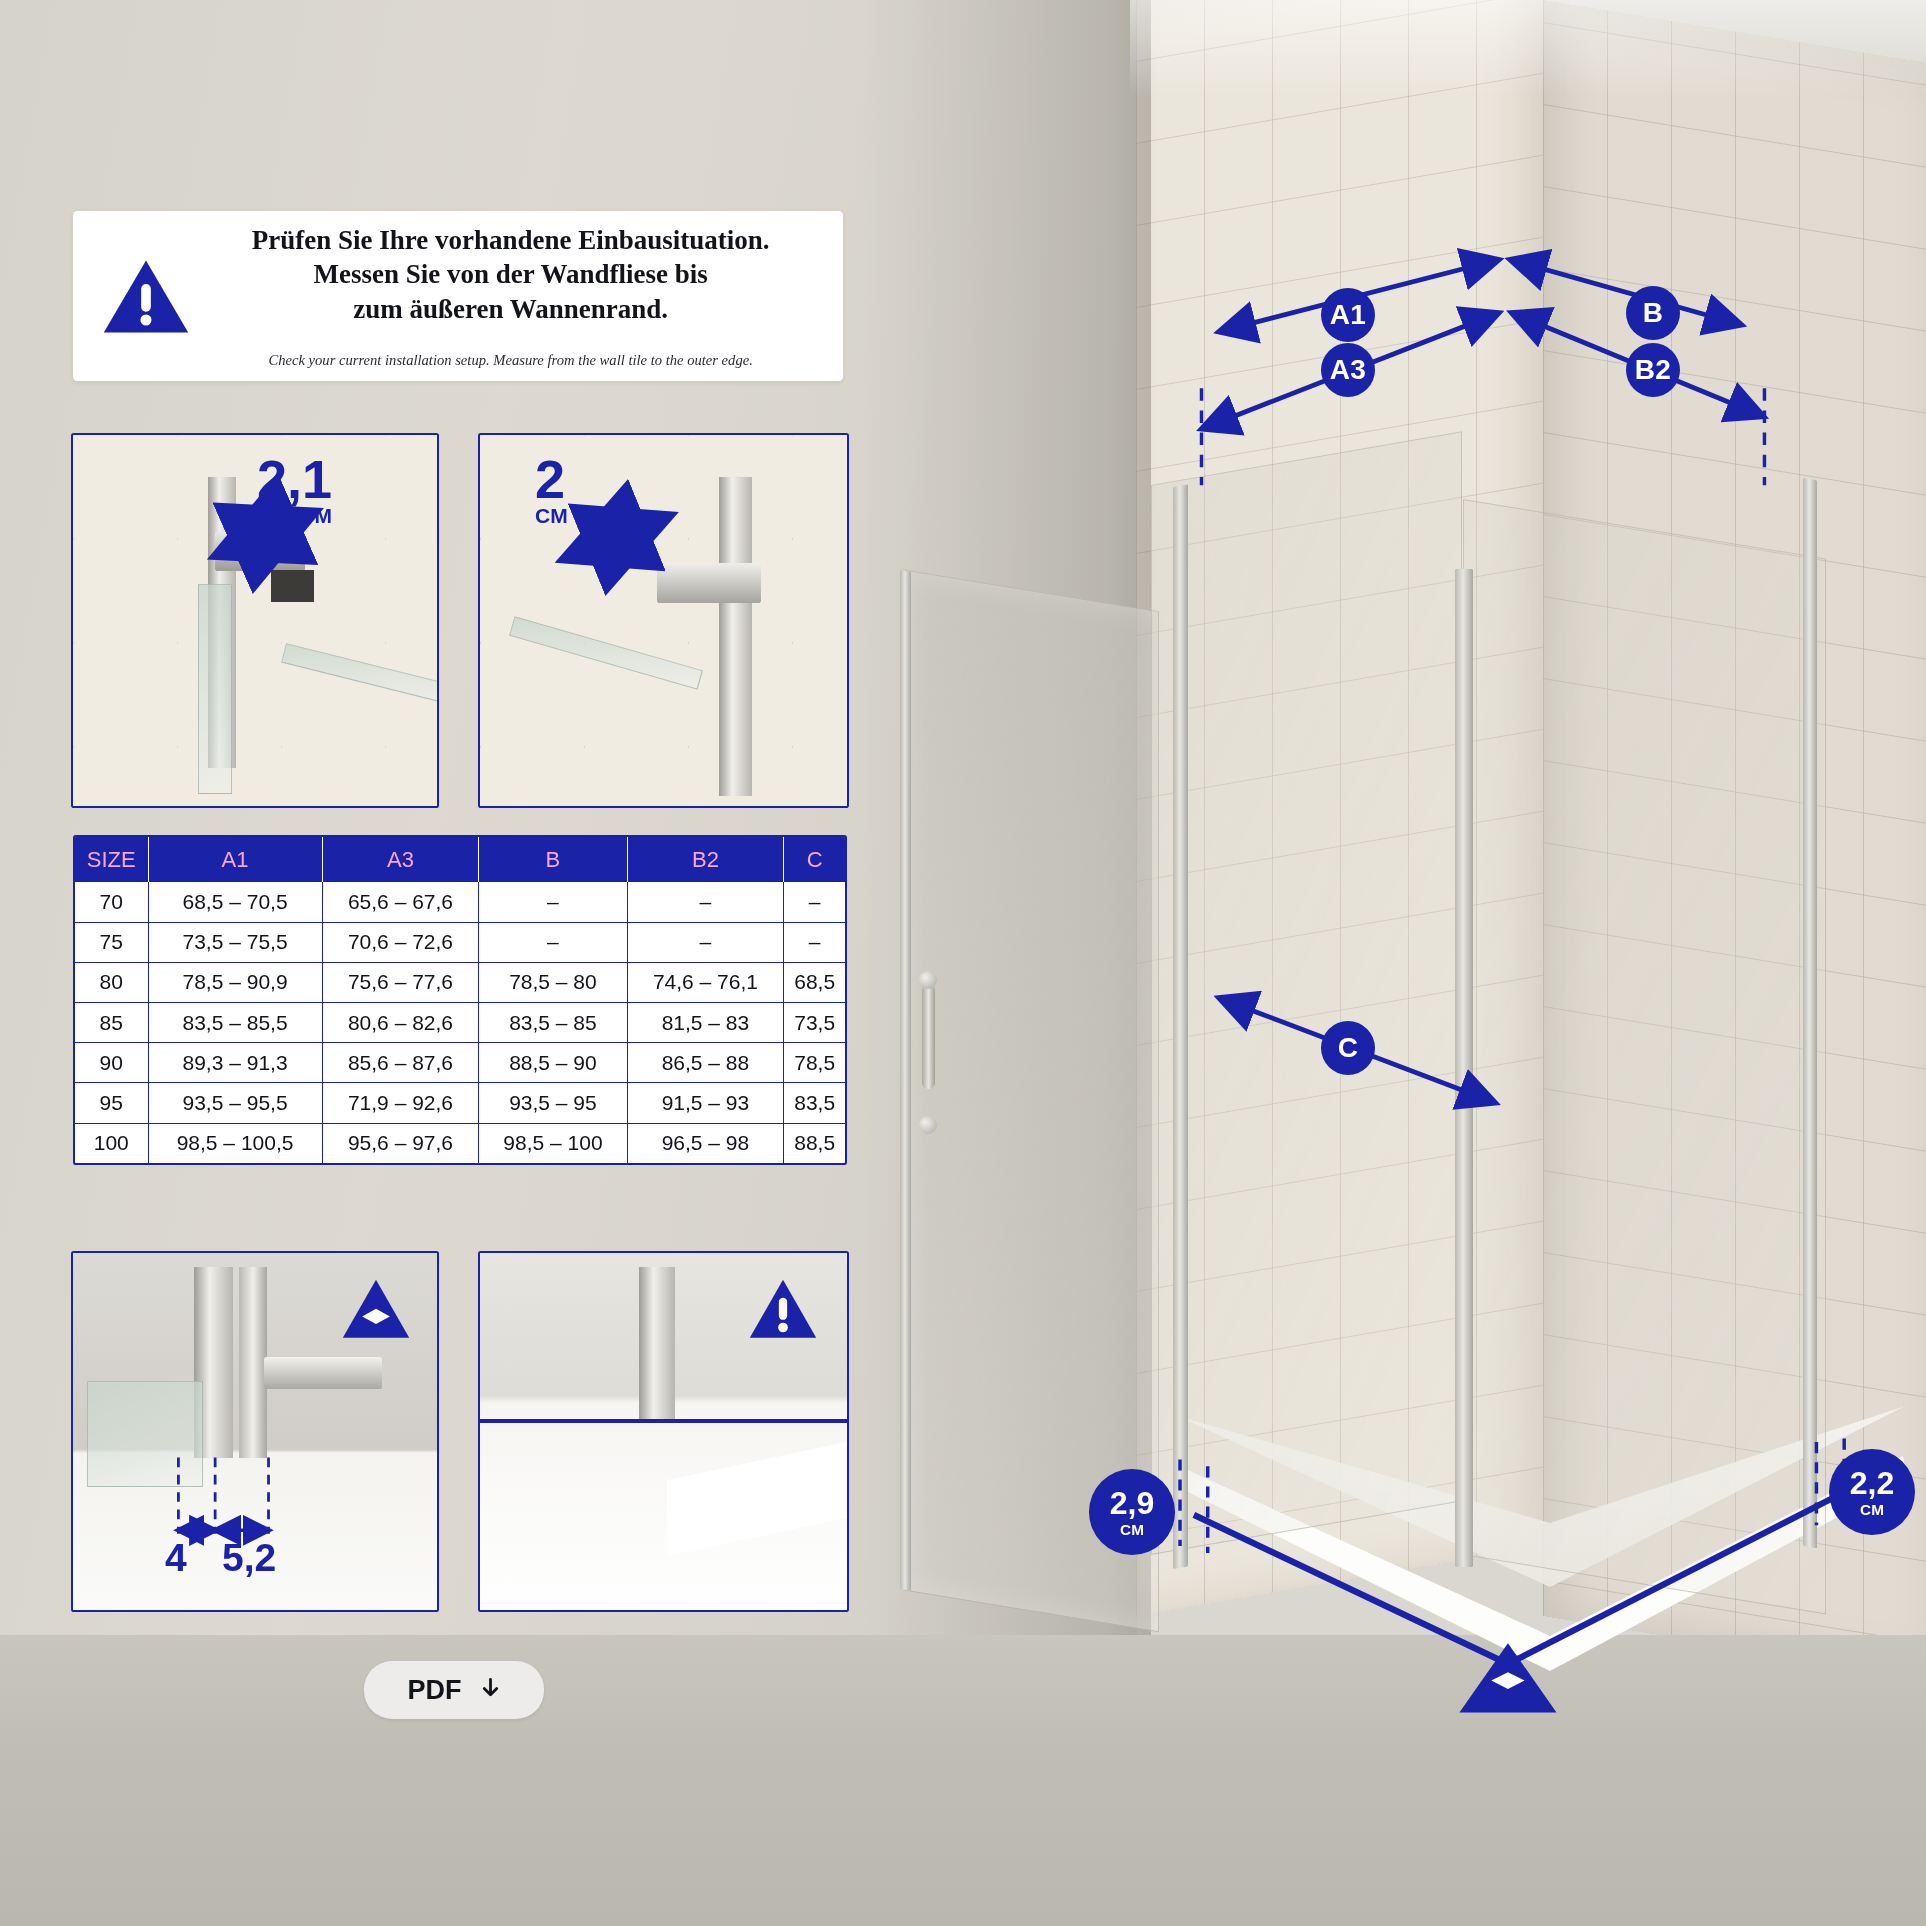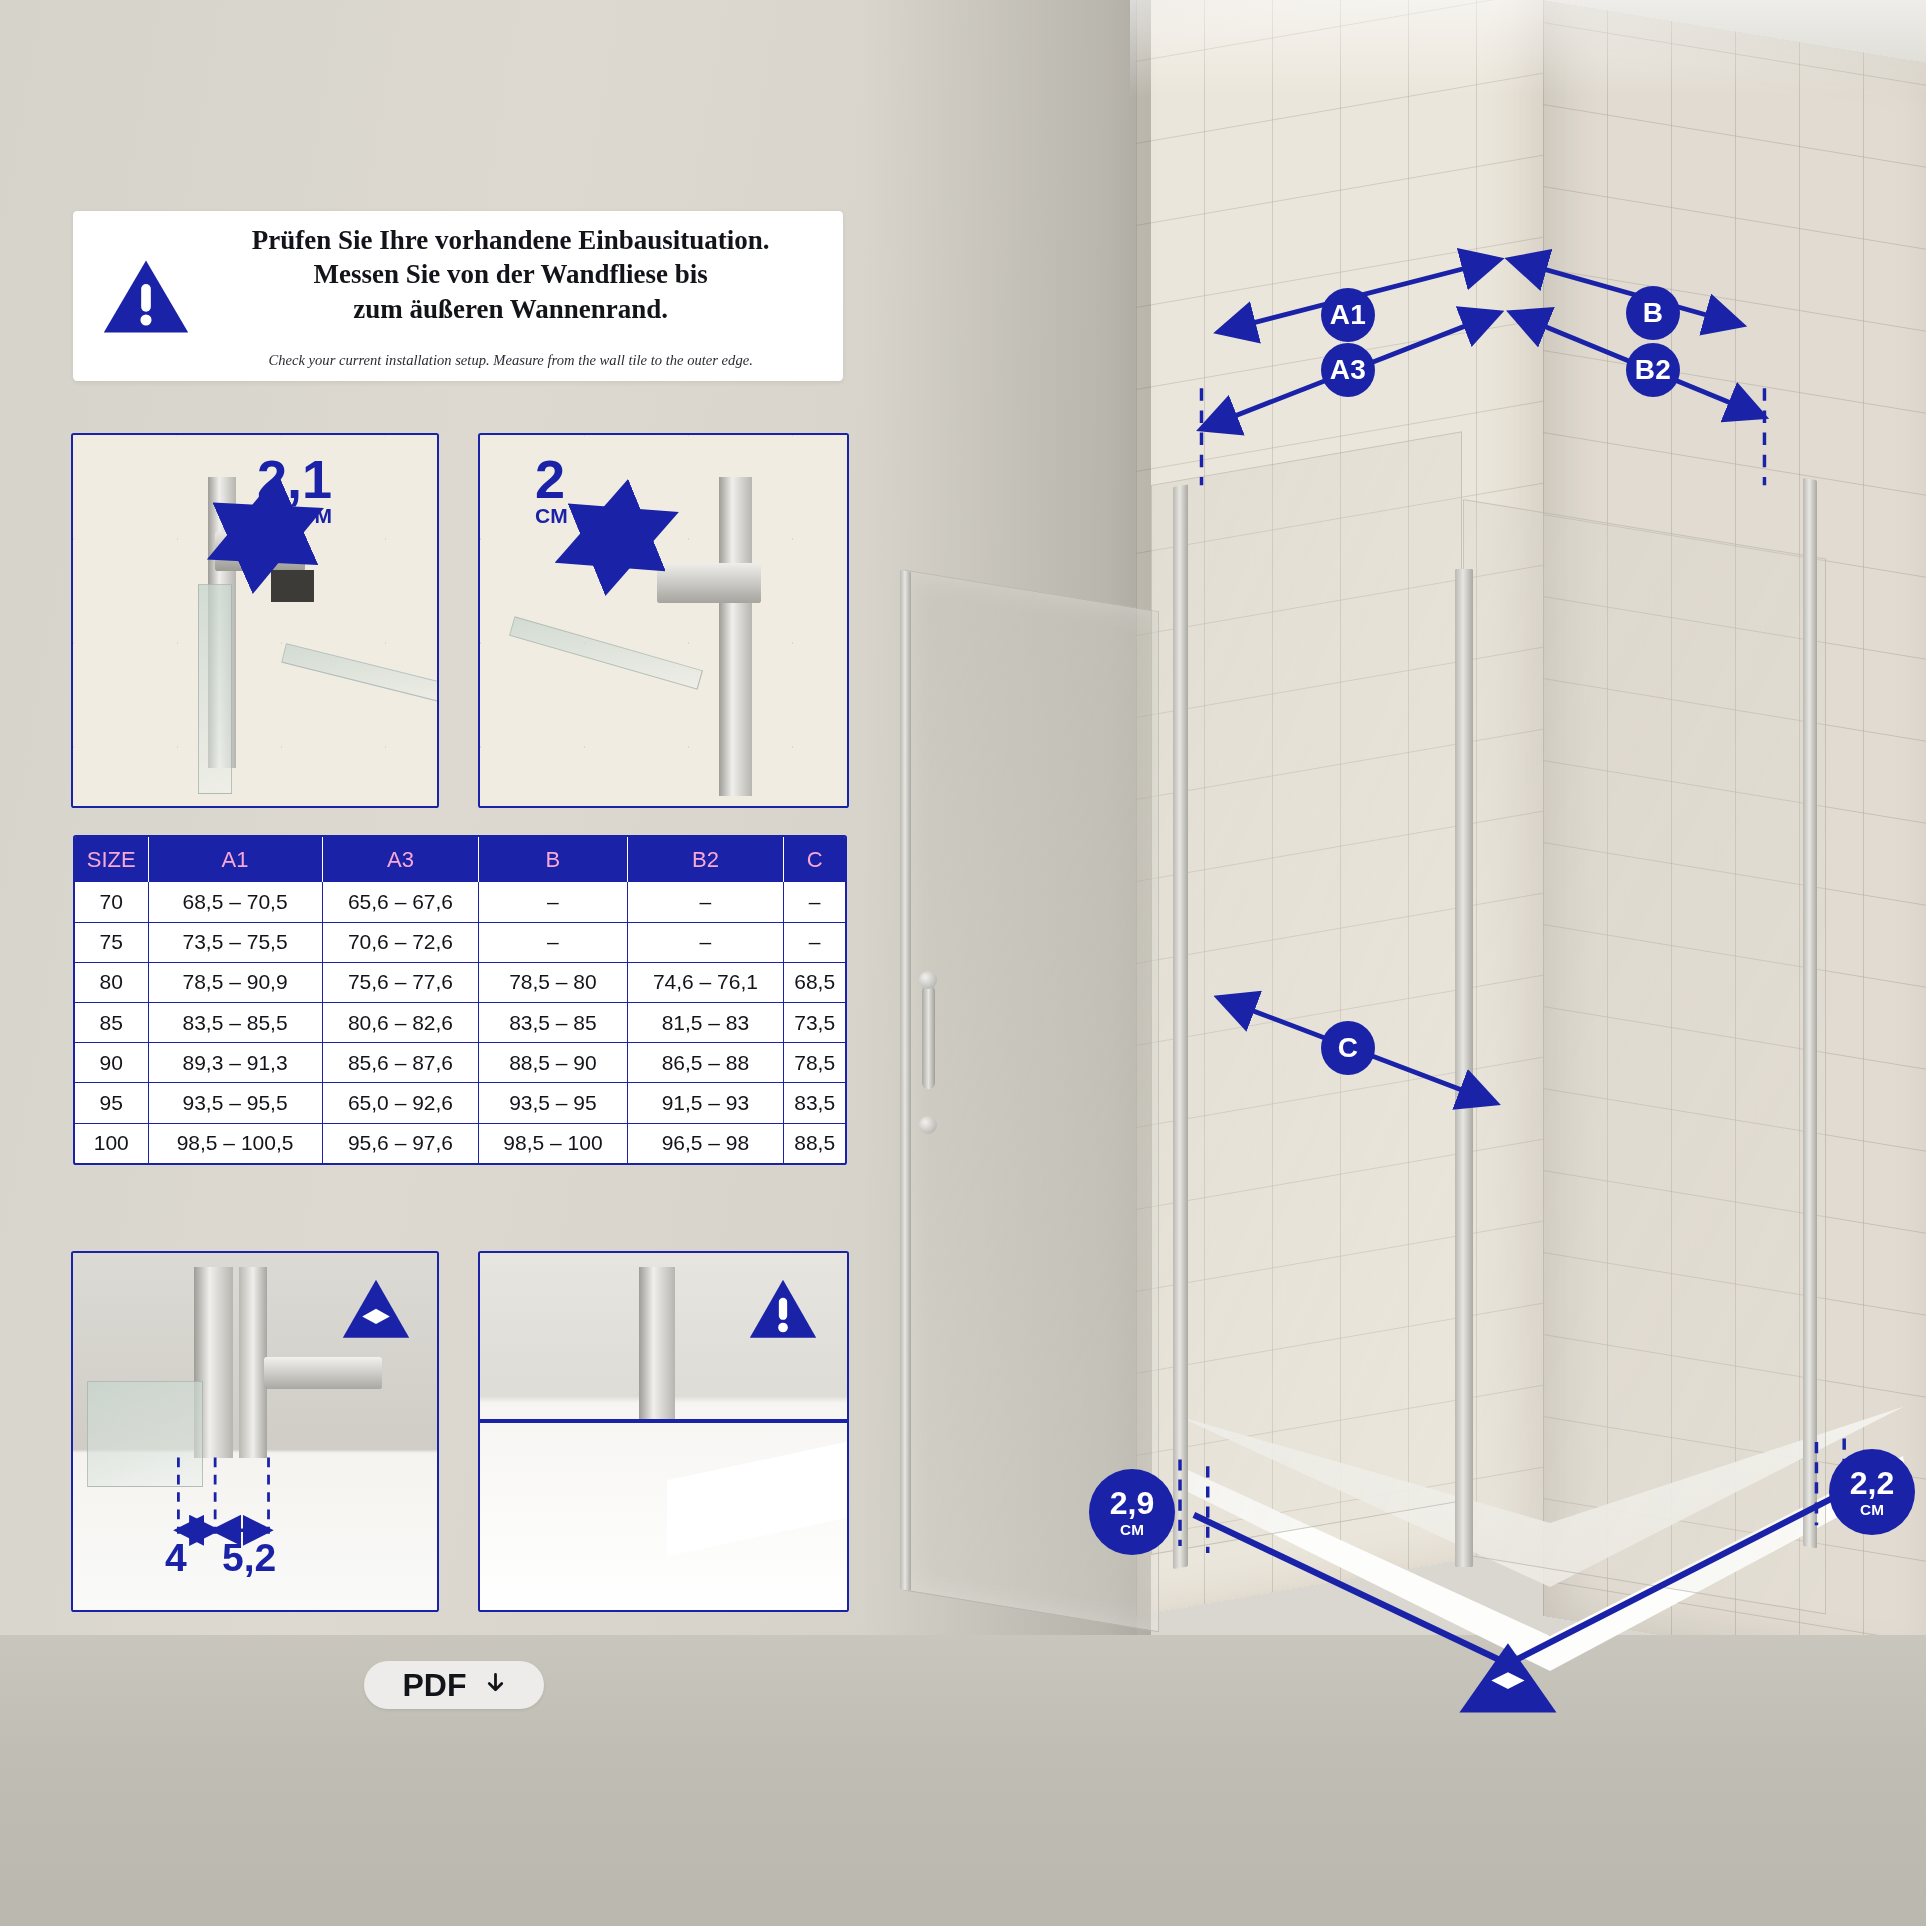--- a/index.html
+++ b/index.html
@@ -174,23 +174,23 @@
     font-size:21px;color:#13141a;text-align:center;padding:7.6px 0;
     border-bottom:1.4px solid #1a22a8;border-right:1.4px solid #1a22a8;
   }
   tbody td:last-child{border-right:none;}
   tbody tr:last-child td{border-bottom:none;}
   
   .badge-tri{
     position:absolute;width:72px;height:65px;
   }
   .pdf-btn{
-    position:absolute;left:364px;top:1661px;width:180px;height:48px;
+    position:absolute;left:364px;top:1661px;width:180px;height:58px;
     background:#edeceb;border-radius:28px;display:flex;align-items:center;
-    justify-content:center;gap:18px;color:#13141a;font-size:32px;font-weight:700;
+    justify-content:center;gap:18px;color:#13141a;font-size:27px;font-weight:700;
     box-shadow:0 1.4px 3.5px rgba(0,0,0,.08);
   }
 </style>
 </head>
 <body>
 
 <div id="scene">
   <div class="wall-left"></div>
   <div class="tilewall left-face"></div>
   <div class="tilewall right-face"></div>
@@ -375,21 +375,21 @@
           <td>90</td>
           <td>89,3 – 91,3</td>
           <td>85,6 – 87,6</td>
           <td>88,5 – 90</td>
           <td>86,5 – 88</td>
           <td>78,5</td>
         </tr>
       <tr>
           <td>95</td>
           <td>93,5 – 95,5</td>
-          <td>65,0 – 92,6</td>
+          <td>71,9 – 92,6</td>
           <td>93,5 – 95</td>
           <td>91,5 – 93</td>
           <td>83,5</td>
         </tr>
       <tr>
           <td>100</td>
           <td>98,5 – 100,5</td>
           <td>95,6 – 97,6</td>
           <td>98,5 – 100</td>
           <td>96,5 – 98</td>

